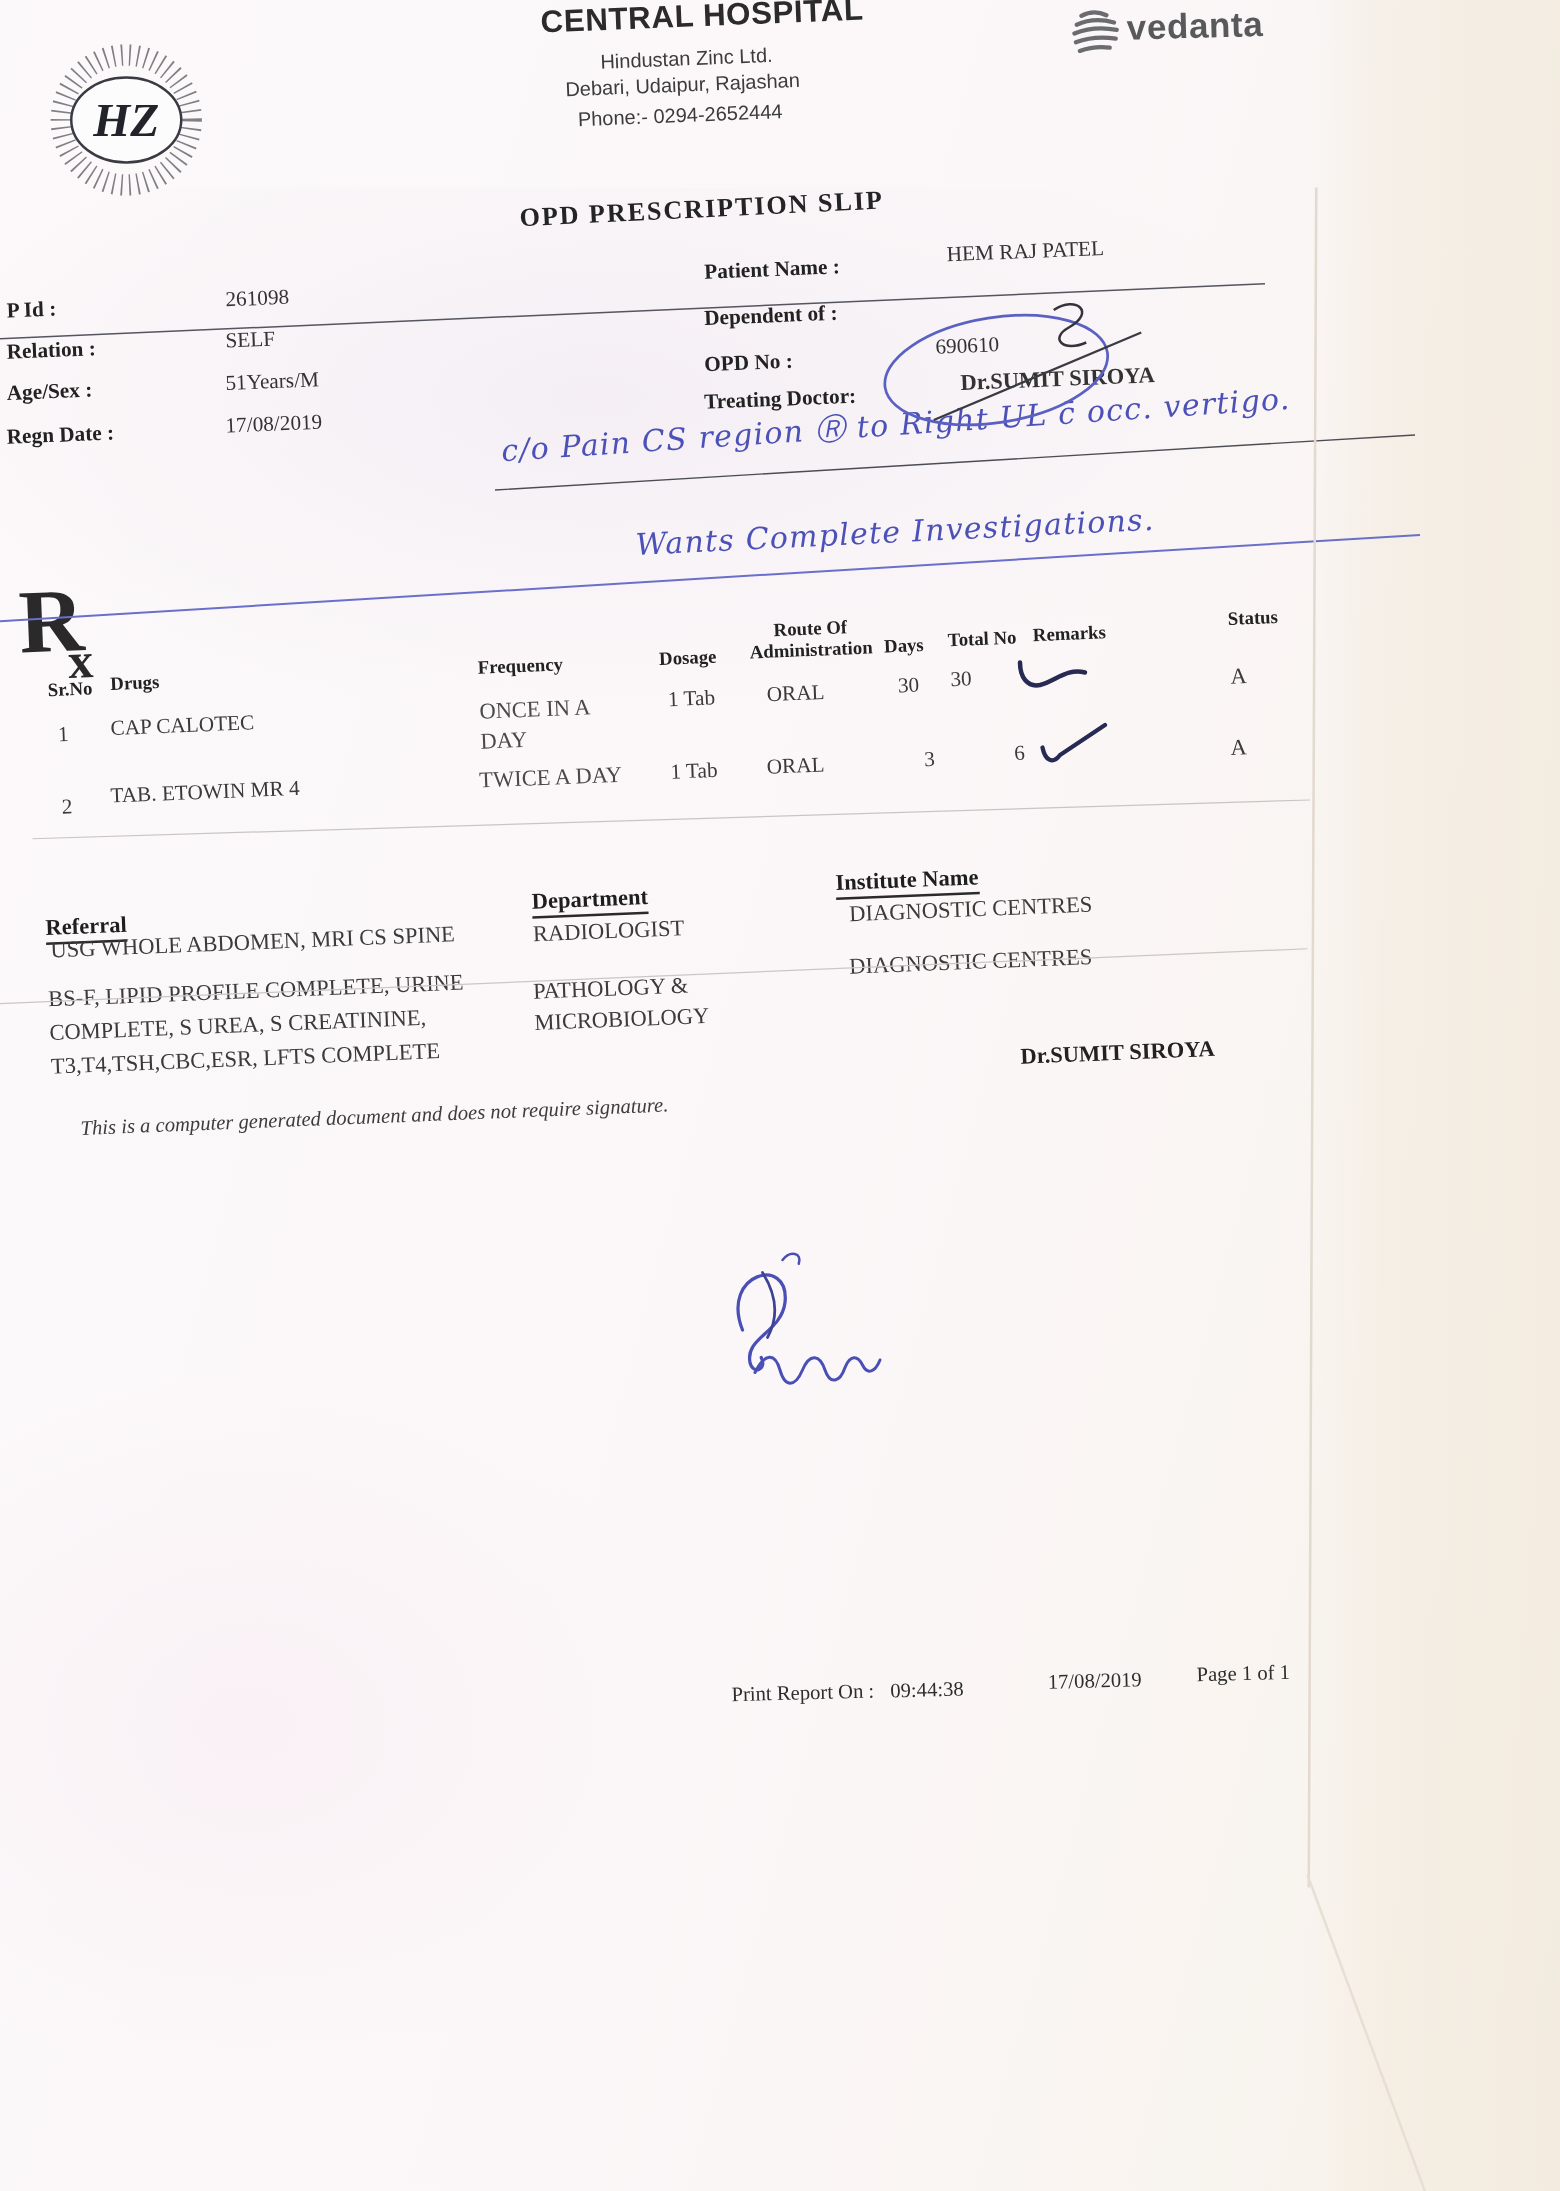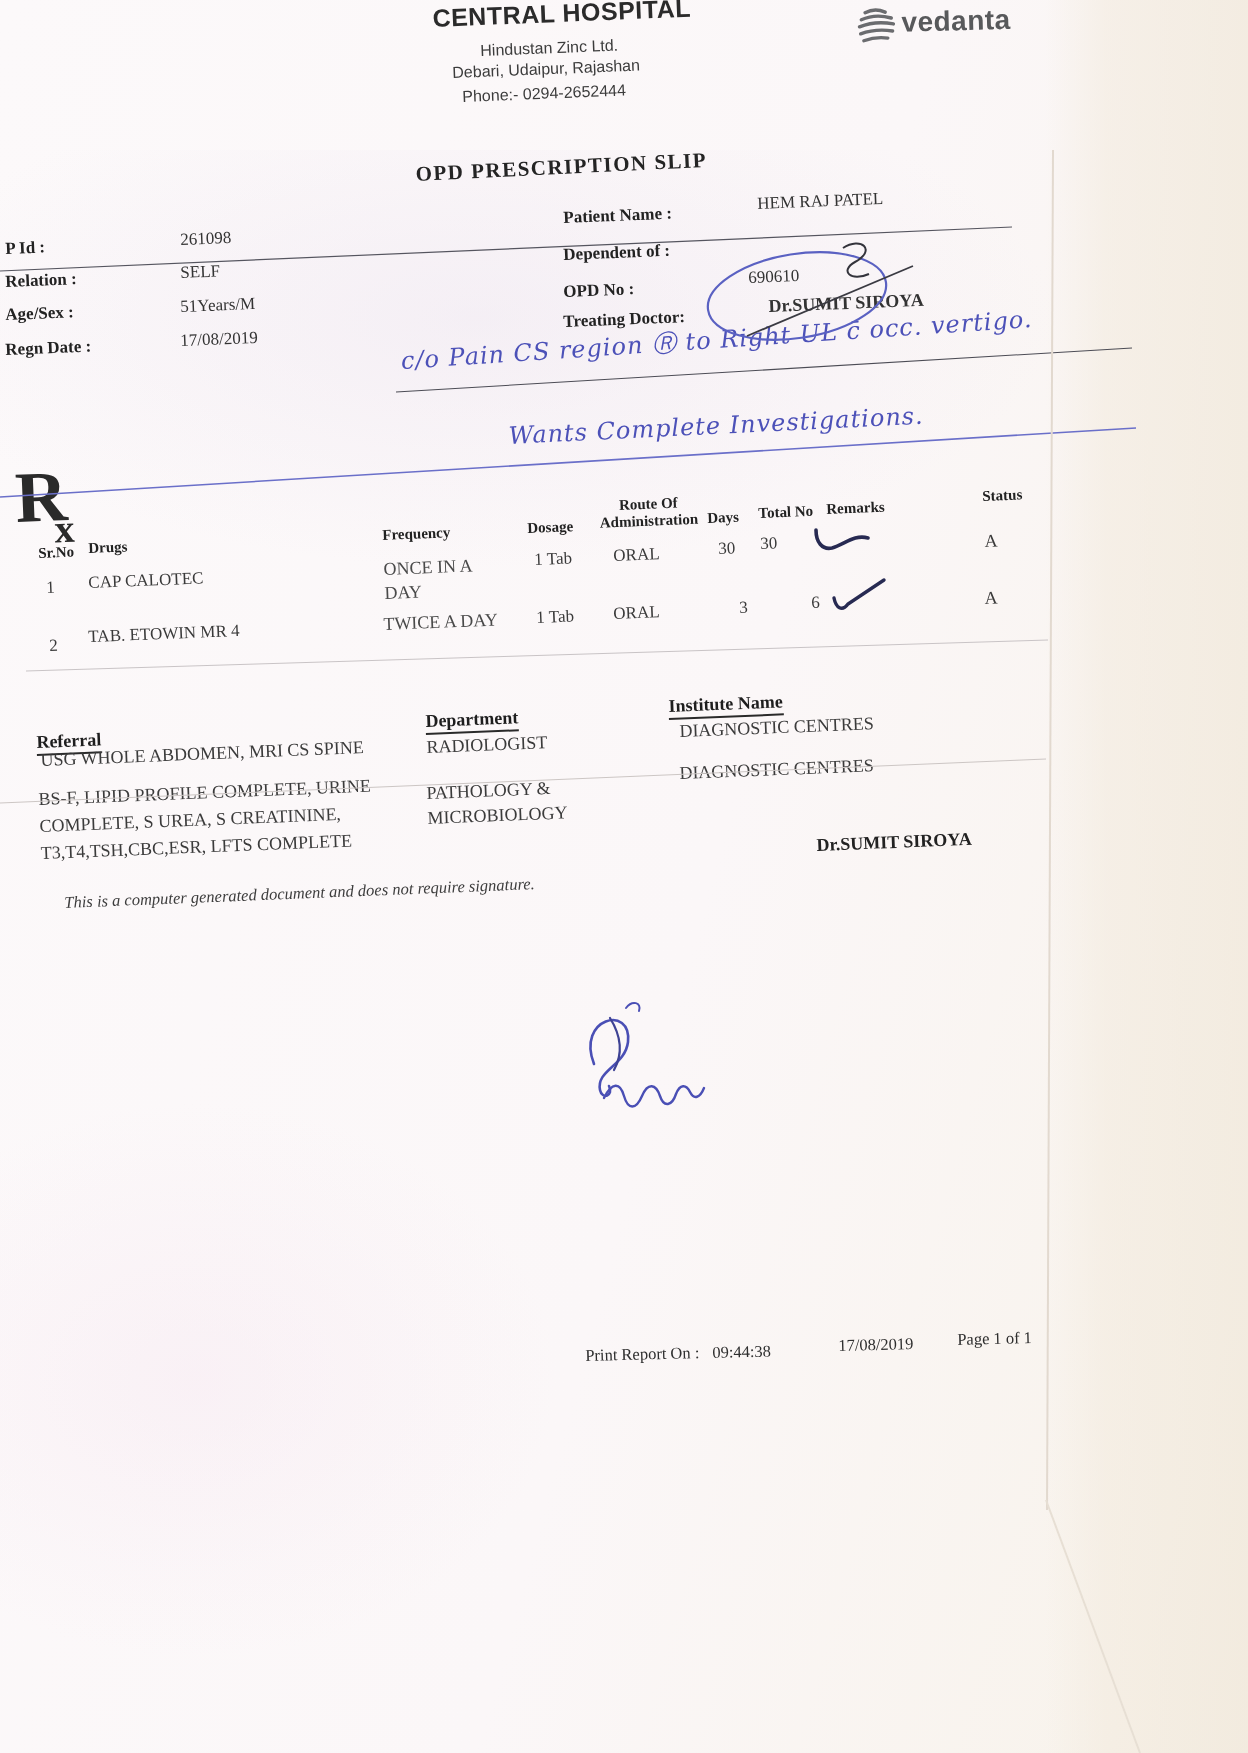--- a/index.html
+++ b/index.html
@@ -31,20 +31,27 @@
 </style>
 </head>
 <body>
 
 <div class="page">
 
   <div class="tint" style="left:0;top:150;width:1060px;height:420px;top:150px;background:radial-gradient(ellipse at 45% 40%, rgba(236,228,240,0.45), rgba(236,228,240,0) 70%);"></div>
   <div class="tint" style="left:0;top:1100px;width:560px;height:560px;background:radial-gradient(ellipse at 35% 50%, rgba(246,230,240,0.4), rgba(246,230,240,0) 70%);"></div>
   <div class="tint" style="left:1045px;top:0;width:203px;height:1753px;background:linear-gradient(to right, rgba(245,238,227,0) 0%, rgba(243,235,223,0.6) 30%, rgba(241,233,220,0.75) 100%);"></div>
 
+  <div class="abs" style="left:25px;top:32px;">
+    <svg width="152" height="132" viewBox="0 0 152 132">
+      <circle cx="76" cy="64" r="52" fill="none" stroke="#6a6a72" stroke-width="17" stroke-dasharray="1.3 5.2" opacity="0.85"></circle>
+      <ellipse cx="76" cy="64" rx="44" ry="34" fill="#fdfcfc" stroke="#3a3a44" stroke-width="2"></ellipse>
+      <text x="76" y="77" text-anchor="middle" font-family="Liberation Serif, serif" font-style="italic" font-weight="bold" font-size="38" fill="#23232b">HZ</text>
+    </svg>
+  </div>
 
   <div class="abs r2 sans b" style="left:432px;top:4px;font-size:25px;letter-spacing:.5px;color:#2b2b2b;">CENTRAL HOSPITAL</div>
   <div class="abs r2 sans" style="left:480px;top:42px;font-size:16px;color:#3c3c3c;">Hindustan Zinc Ltd.</div>
   <div class="abs r2 sans" style="left:452px;top:64px;font-size:16px;color:#3c3c3c;">Debari, Udaipur, Rajashan</div>
   <div class="abs r2 sans" style="left:462px;top:88px;font-size:16px;color:#3c3c3c;">Phone:- 0294-2652444</div>
 
   <div class="abs r1" style="left:853px;top:8px;">
     <svg width="44" height="40" viewBox="0 0 44 40" style="vertical-align:middle;">
       <g fill="none" stroke="#6b6c6f" stroke-width="3.4" stroke-linecap="round">
         <path d="M12,5 q10,-5 20,0"></path>

